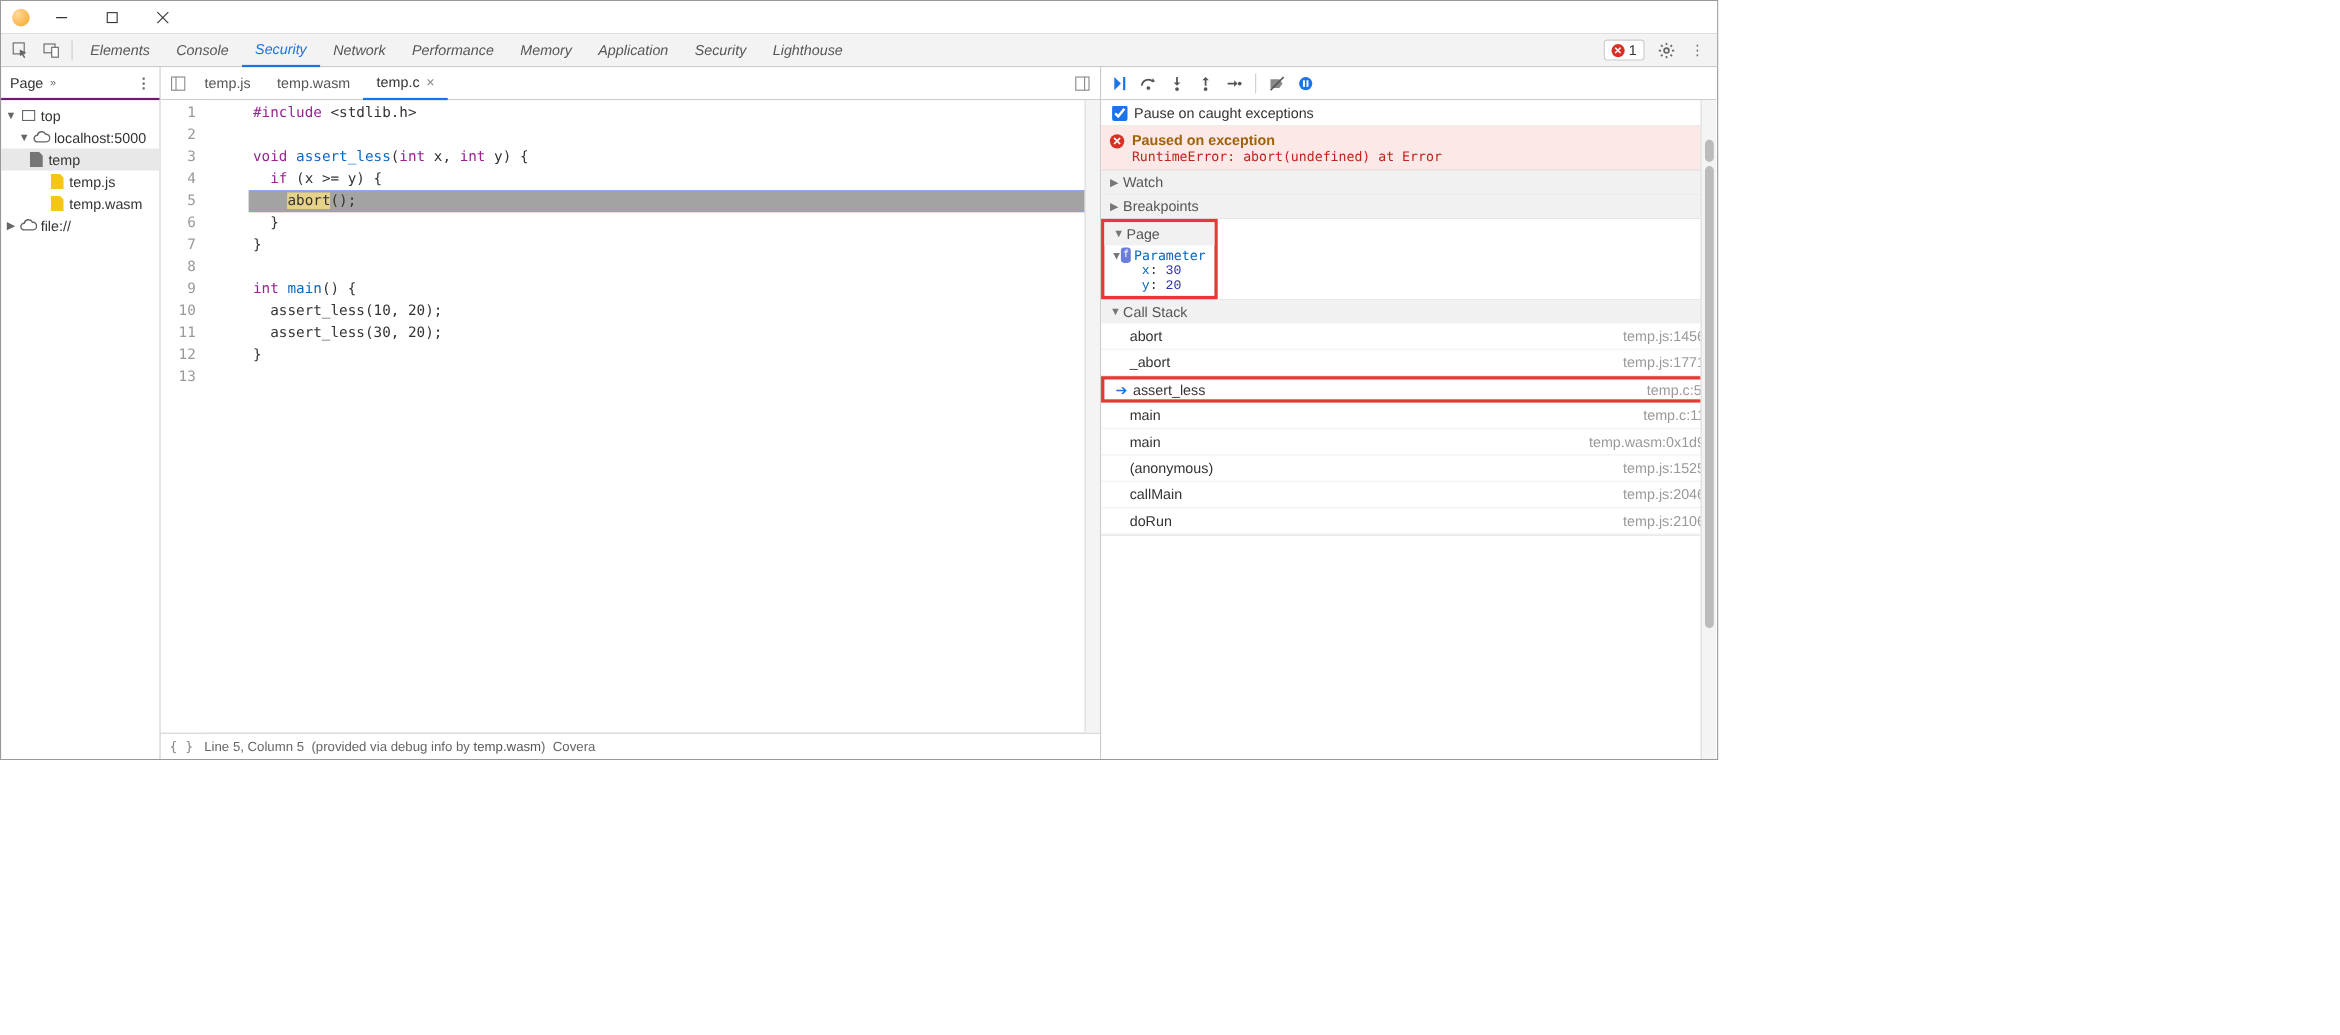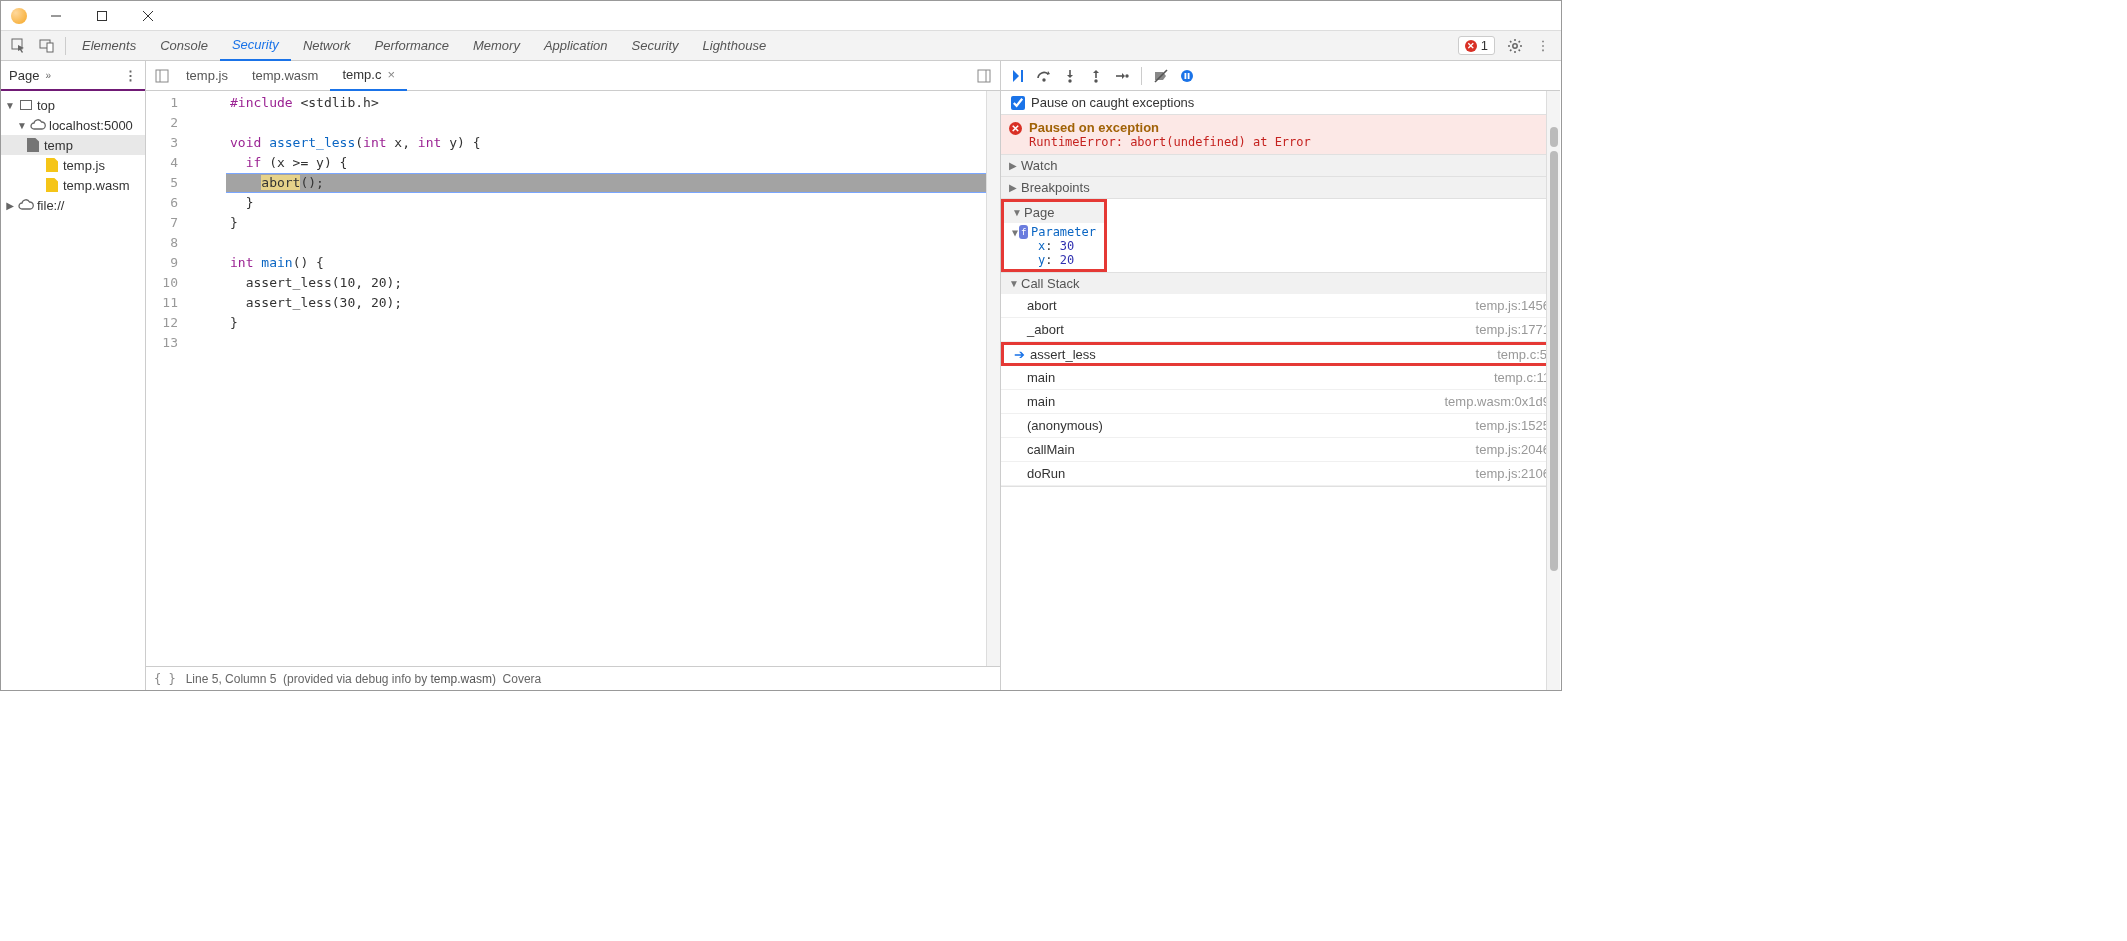--- a/index.html
+++ b/index.html
@@ -85,21 +85,21 @@
 .exc-box .etitle { font-weight: 700; color: #a16207; }
 .exc-box .emsg { font-family: Consolas, monospace; color: #c5221f; font-size: 12px;}
 
 .scope-box { border: 3px solid #e53935; width: 106px; }
 .scope-content { padding: 2px 8px; font-family: Consolas, monospace; font-size: 12px; }
 .scope-content .prow { display: flex; align-items: center; }
 .scope-content .tw2 { width: 12px; font-size: 10px; color: #777; }
 .scope-content .badge { width: 14px; height: 14px; background: #6a7cde; color: #fff; font-size: 9px; border-radius: 3px; display: inline-flex; align-items: center; justify-content: center; margin-right: 3px; }
 .scope-content .pname { color: #0b66c3; }
 .scope-content .pval { color: #3030b0; }
-.scope-content .indent { padding-left: 26px; }
+.scope-content .indent { padding-left: 26px; font-family: Liberation Mono, monospace; }
 
 .cs-row { display: flex; align-items: center; padding: 2px 10px 2px 10px; border-bottom: 1px solid #f0f0f0; height: 24px; }
 .cs-row .arrow { width: 16px; color: #1a73e8; }
 .cs-row .fnname { flex: 1; color: #333; }
 .cs-row .loc { color: #999; }
 .cs-row.highlighted { border: 3px solid #e53935; }
 
 .vscroll-r { position: absolute; right: 0; top: 0; width: 14px; height: 100%; background: #f4f4f4; border-left: 1px solid #ddd; }
 .vscroll-r .thumb { position: absolute; right: 2px; width: 8px; background: #bbb; border-radius: 4px; }
 

